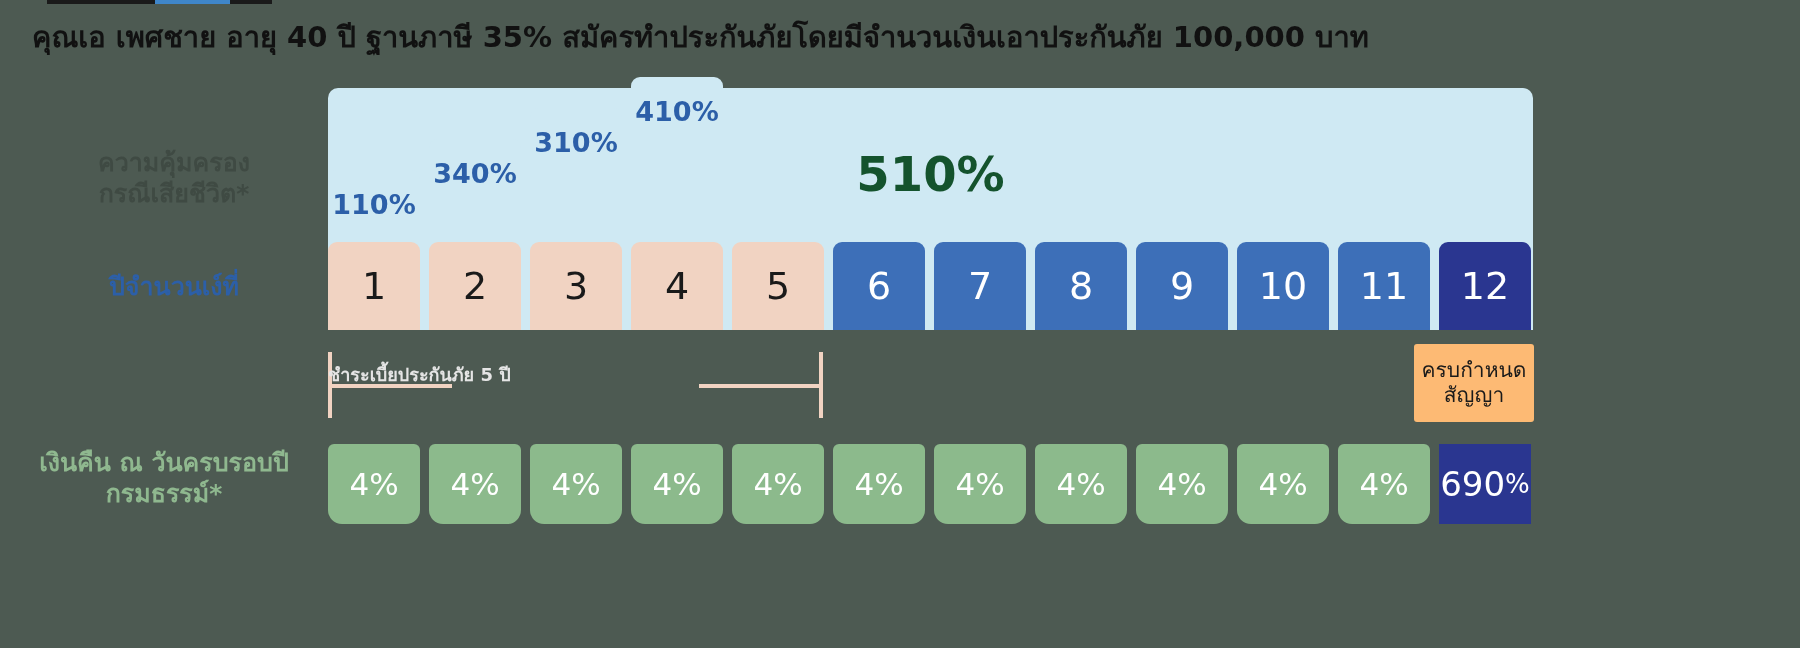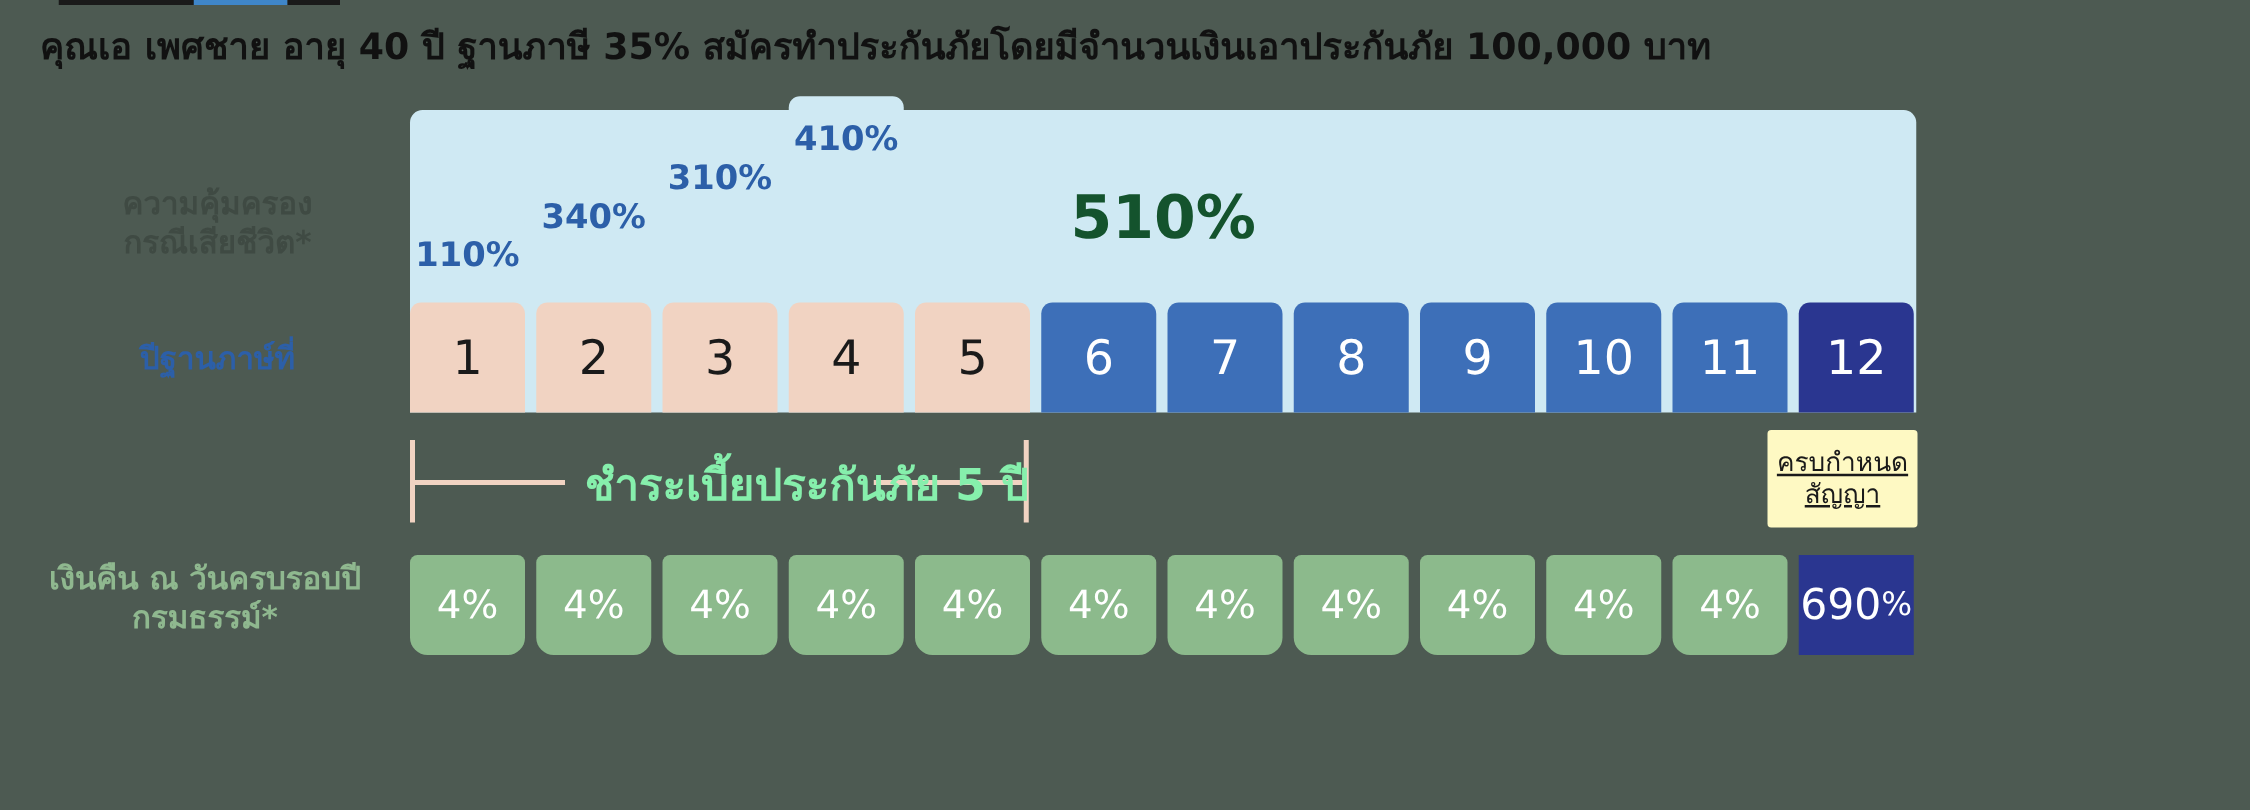--- a/index.html
+++ b/index.html
@@ -83,31 +83,30 @@
 
   
   .bracket { position: absolute; left: 328px; top: 352px; width: 495px; height: 66px; }
   .br-line { position: absolute; background: #f1d3c2; }
   .br-left-v  { left: 0px;   top: 0;  width: 4px; height: 66px; }
   .br-right-v { right: 0px;  top: 0;  width: 4px; height: 66px; }
   .br-h-l { left: 2px;  top: 32px; width: 122px; height: 4px; }
   .br-h-r { right: 2px; top: 32px; width: 122px; height: 4px; }
   .br-text {
     position: absolute; left: 0; top: 8px; width: 100%;
-    text-align: right; font-size: 35px; font-weight: 700; color: #86efac;
+    text-align: left; font-size: 18px; font-weight: 700; color: #e5e5e5;
   }
 
   
   .maturity {
     position: absolute; left: 1414px; top: 344px; width: 120px; height: 78px;
-    background: #fef9c3; border-radius: 3px;
+    background: #fdba74; border-radius: 3px;
     display: flex; align-items: center; justify-content: center;
     text-align: center; font-size: 21px; color: #1a1a1a; line-height: 1.2;
     white-space: pre-line;
-    text-decoration: underline;
   }
 
   
   .cash-row { position: absolute; left: 328px; top: 444px; width: 1205px; height: 80px; }
   .cash {
     position: absolute; bottom: 0; width: 92px; height: 80px;
     background: #8cba8c;
     border-radius: 6px 6px 14px 14px;
     display: flex; align-items: center; justify-content: center;
     color: #ffffff; font-size: 31px; font-weight: 400;
@@ -124,21 +123,21 @@
 <div id="root">
 
   <div class="top-strip"></div>
   <div class="top-strip-b"></div>
   <div class="top-strip-c"></div>
 
   <div class="headline">คุณเอ เพศชาย อายุ 40 ปี ฐานภาษี 35%  สมัครทำประกันภัยโดยมีจำนวนเงินเอาประกันภัย 100,000 บาท</div>
 
   <div class="lbl lbl-coverage">ความคุ้มครอง
 กรณีเสียชีวิต*</div>
-  <div class="lbl lbl-policyyear">ปีฐานภาษ์ที่</div>
+  <div class="lbl lbl-policyyear">ปีจำนวนเง์ที่</div>
   <div class="lbl lbl-cashback">เงินคืน ณ วันครบรอบปี
 กรมธรรม์*</div>
 
   <div class="chart">
     <div class="wide-panel">
       <div class="wide-label">510%</div>
     </div>
     <div id="cols">
         <div class="col" style="left: 0px; height: 242px;">
           <div class="cov" style="height: 72px; bottom: 88px;"></div>

